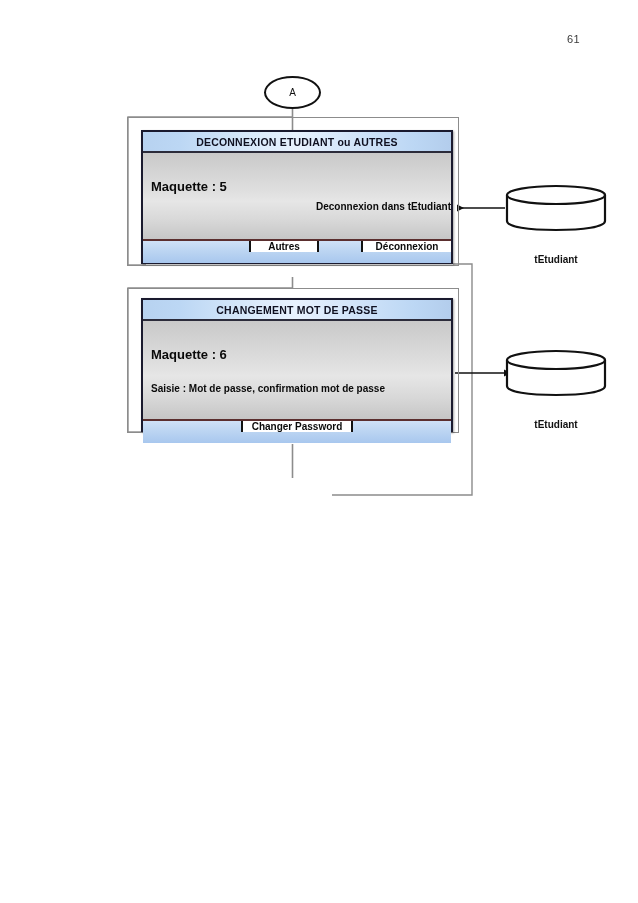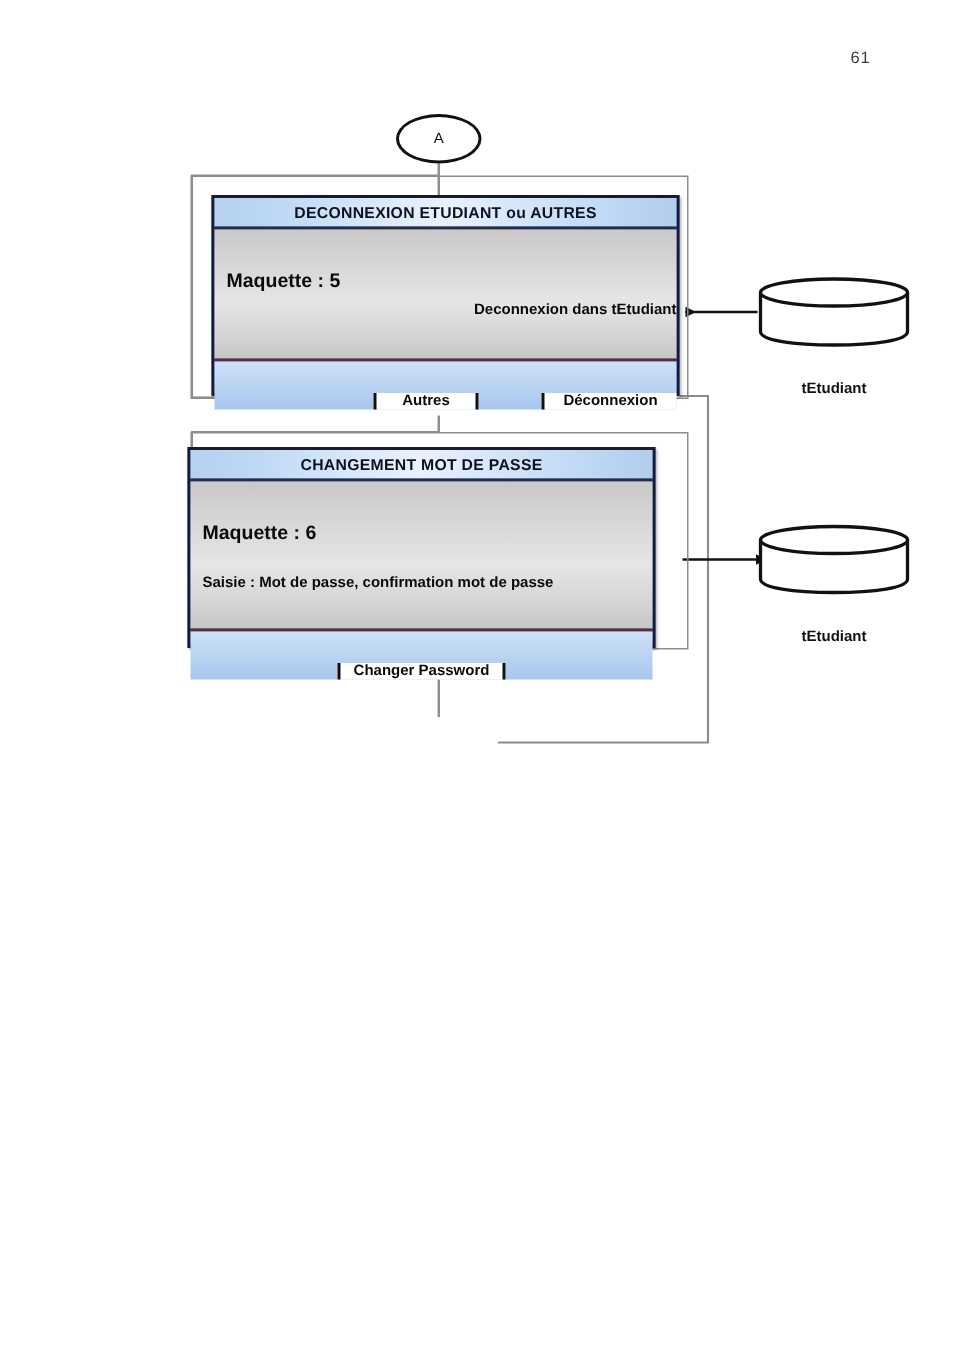--- a/index.html
+++ b/index.html
@@ -120,25 +120,25 @@
     text-align: right;
   }
   .note-left {
     left: 8px;
     text-align: right;
   }
 
   
   .window-footer {
     position: relative;
-    height: 32px;
+    height: 22px;
     box-sizing: border-box;
     background: linear-gradient(to bottom, #cfe1f7 0%, #bcd5f2 45%, #a8c7ee 100%);
     display: flex;
-    align-items: flex-end;
+    align-items: flex-start;
   }
   .fbtn {
     background: #ffffff;
     border-left: 2px solid #111;
     border-right: 2px solid #111;
     display: flex;
     align-items: center;
     justify-content: center;
     font-size: 10px;
     font-weight: bold;
@@ -217,21 +217,21 @@
     </div>
 
     <div class="window-footer">
       <div class="fspace" style="flex:0 0 106px;"></div>
       <div class="fbtn" style="flex:0 0 70px;">Autres</div>
       <div class="fspace" style="flex:0 0 42px;"></div>
       <div class="fbtn" style="flex:1 1 auto; border-right:none;">Déconnexion</div>
     </div>
   </div>
 
-  <div class="window" style="left:125px; top:298px; width:312px; height:134px;">
+  <div class="window" style="left:141px; top:298px; width:312px; height:134px;">
 
     <div class="window-title">CHANGEMENT MOT DE PASSE</div>
 
     <div class="window-body" style="height:100px;">
       <div class="body-heading">Maquette : 6</div>
       <div class="body-note note-left" style="top:62px;">Saisie : Mot de passe, confirmation mot de passe</div>
     </div>
 
     <div class="window-footer">
       <div class="fspace" style="flex:0 0 98px;"></div>

